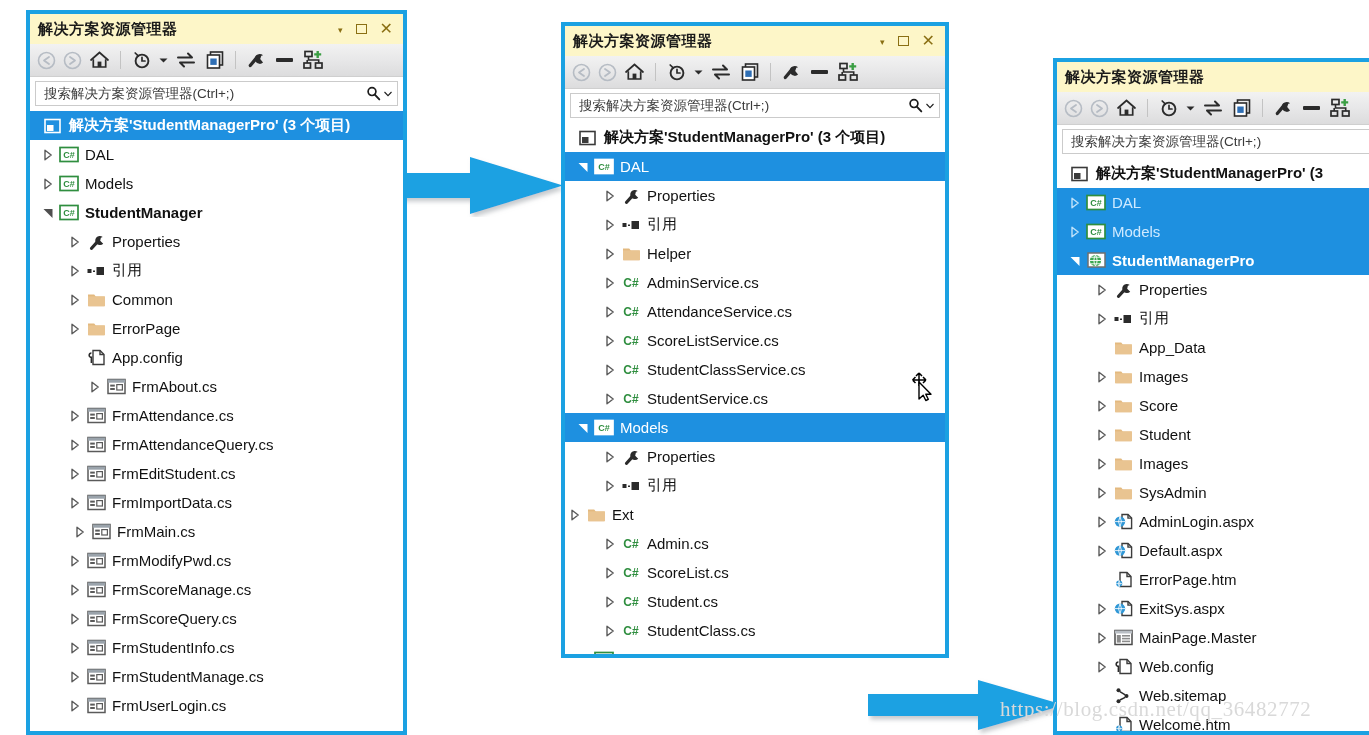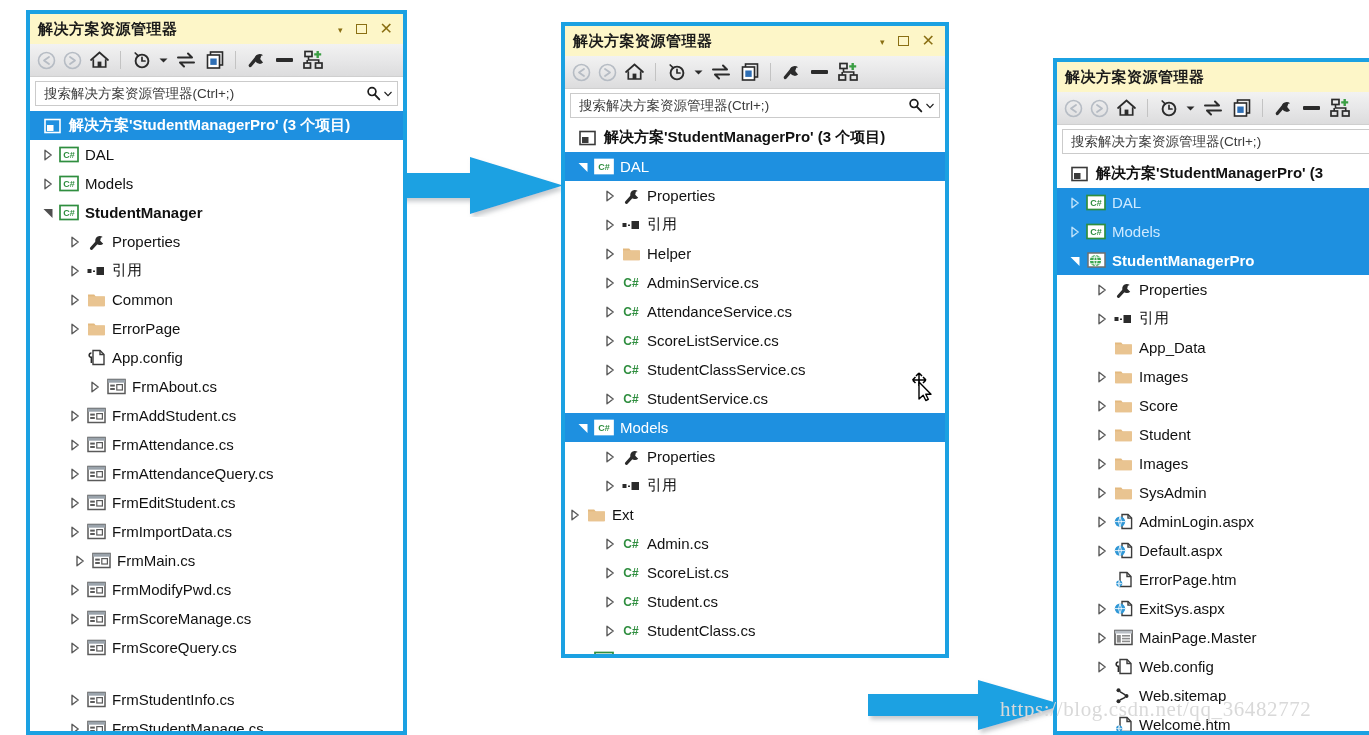--- a/index.html
+++ b/index.html
@@ -375,159 +375,142 @@
             </span>
             <span class="ico">
               <svg width="19" height="17" viewBox="0 0 19 17">
                 <rect x="1" y="1.5" width="17" height="14" fill="#ffffff" stroke="#5a5a5a" stroke-width="1.5"></rect>
                 <rect x="1" y="1.5" width="17" height="3.2" fill="#9aa3ab"></rect>
                 <rect x="3.2" y="6.6" width="4.6" height="2" fill="#5a5a5a"></rect>
                 <rect x="3.2" y="10" width="4.6" height="2" fill="#5a5a5a"></rect>
                 <rect x="9.8" y="6.6" width="5.6" height="5.4" fill="none" stroke="#5a5a5a" stroke-width="1.2"></rect>
               </svg>
             </span>
-            <span class="lbl">FrmAddStudent.cs</span>
+            <span class="lbl">FrmAttendance.cs</span>
           </div>
           <div class="row" style="padding-left: 35px;">
             <span class="exp">
               <svg width="10" height="12" viewBox="0 0 10 12">
                 <path d="M2 1.2 L8.2 6 L2 10.8 Z" fill="none" stroke="#5b5b5b" stroke-width="1.4" stroke-linejoin="round"></path>
               </svg>
             </span>
             <span class="ico">
               <svg width="19" height="17" viewBox="0 0 19 17">
                 <rect x="1" y="1.5" width="17" height="14" fill="#ffffff" stroke="#5a5a5a" stroke-width="1.5"></rect>
                 <rect x="1" y="1.5" width="17" height="3.2" fill="#9aa3ab"></rect>
                 <rect x="3.2" y="6.6" width="4.6" height="2" fill="#5a5a5a"></rect>
                 <rect x="3.2" y="10" width="4.6" height="2" fill="#5a5a5a"></rect>
                 <rect x="9.8" y="6.6" width="5.6" height="5.4" fill="none" stroke="#5a5a5a" stroke-width="1.2"></rect>
               </svg>
             </span>
-            <span class="lbl">FrmAttendance.cs</span>
+            <span class="lbl">FrmAttendanceQuery.cs</span>
           </div>
           <div class="row" style="padding-left: 35px;">
             <span class="exp">
               <svg width="10" height="12" viewBox="0 0 10 12">
                 <path d="M2 1.2 L8.2 6 L2 10.8 Z" fill="none" stroke="#5b5b5b" stroke-width="1.4" stroke-linejoin="round"></path>
               </svg>
             </span>
             <span class="ico">
               <svg width="19" height="17" viewBox="0 0 19 17">
                 <rect x="1" y="1.5" width="17" height="14" fill="#ffffff" stroke="#5a5a5a" stroke-width="1.5"></rect>
                 <rect x="1" y="1.5" width="17" height="3.2" fill="#9aa3ab"></rect>
                 <rect x="3.2" y="6.6" width="4.6" height="2" fill="#5a5a5a"></rect>
                 <rect x="3.2" y="10" width="4.6" height="2" fill="#5a5a5a"></rect>
                 <rect x="9.8" y="6.6" width="5.6" height="5.4" fill="none" stroke="#5a5a5a" stroke-width="1.2"></rect>
               </svg>
             </span>
-            <span class="lbl">FrmAttendanceQuery.cs</span>
+            <span class="lbl">FrmEditStudent.cs</span>
           </div>
           <div class="row" style="padding-left: 35px;">
             <span class="exp">
               <svg width="10" height="12" viewBox="0 0 10 12">
                 <path d="M2 1.2 L8.2 6 L2 10.8 Z" fill="none" stroke="#5b5b5b" stroke-width="1.4" stroke-linejoin="round"></path>
               </svg>
             </span>
             <span class="ico">
               <svg width="19" height="17" viewBox="0 0 19 17">
                 <rect x="1" y="1.5" width="17" height="14" fill="#ffffff" stroke="#5a5a5a" stroke-width="1.5"></rect>
                 <rect x="1" y="1.5" width="17" height="3.2" fill="#9aa3ab"></rect>
                 <rect x="3.2" y="6.6" width="4.6" height="2" fill="#5a5a5a"></rect>
                 <rect x="3.2" y="10" width="4.6" height="2" fill="#5a5a5a"></rect>
                 <rect x="9.8" y="6.6" width="5.6" height="5.4" fill="none" stroke="#5a5a5a" stroke-width="1.2"></rect>
               </svg>
             </span>
-            <span class="lbl">FrmEditStudent.cs</span>
-          </div>
-          <div class="row" style="padding-left: 35px;">
+            <span class="lbl">FrmImportData.cs</span>
+          </div>
+          <div class="row" style="padding-left: 40px;">
             <span class="exp">
               <svg width="10" height="12" viewBox="0 0 10 12">
                 <path d="M2 1.2 L8.2 6 L2 10.8 Z" fill="none" stroke="#5b5b5b" stroke-width="1.4" stroke-linejoin="round"></path>
               </svg>
             </span>
             <span class="ico">
               <svg width="19" height="17" viewBox="0 0 19 17">
                 <rect x="1" y="1.5" width="17" height="14" fill="#ffffff" stroke="#5a5a5a" stroke-width="1.5"></rect>
                 <rect x="1" y="1.5" width="17" height="3.2" fill="#9aa3ab"></rect>
                 <rect x="3.2" y="6.6" width="4.6" height="2" fill="#5a5a5a"></rect>
                 <rect x="3.2" y="10" width="4.6" height="2" fill="#5a5a5a"></rect>
                 <rect x="9.8" y="6.6" width="5.6" height="5.4" fill="none" stroke="#5a5a5a" stroke-width="1.2"></rect>
               </svg>
             </span>
-            <span class="lbl">FrmImportData.cs</span>
-          </div>
-          <div class="row" style="padding-left: 40px;">
+            <span class="lbl">FrmMain.cs</span>
+          </div>
+          <div class="row" style="padding-left: 35px;">
             <span class="exp">
               <svg width="10" height="12" viewBox="0 0 10 12">
                 <path d="M2 1.2 L8.2 6 L2 10.8 Z" fill="none" stroke="#5b5b5b" stroke-width="1.4" stroke-linejoin="round"></path>
               </svg>
             </span>
             <span class="ico">
               <svg width="19" height="17" viewBox="0 0 19 17">
                 <rect x="1" y="1.5" width="17" height="14" fill="#ffffff" stroke="#5a5a5a" stroke-width="1.5"></rect>
                 <rect x="1" y="1.5" width="17" height="3.2" fill="#9aa3ab"></rect>
                 <rect x="3.2" y="6.6" width="4.6" height="2" fill="#5a5a5a"></rect>
                 <rect x="3.2" y="10" width="4.6" height="2" fill="#5a5a5a"></rect>
                 <rect x="9.8" y="6.6" width="5.6" height="5.4" fill="none" stroke="#5a5a5a" stroke-width="1.2"></rect>
               </svg>
             </span>
-            <span class="lbl">FrmMain.cs</span>
+            <span class="lbl">FrmModifyPwd.cs</span>
           </div>
           <div class="row" style="padding-left: 35px;">
             <span class="exp">
               <svg width="10" height="12" viewBox="0 0 10 12">
                 <path d="M2 1.2 L8.2 6 L2 10.8 Z" fill="none" stroke="#5b5b5b" stroke-width="1.4" stroke-linejoin="round"></path>
               </svg>
             </span>
             <span class="ico">
               <svg width="19" height="17" viewBox="0 0 19 17">
                 <rect x="1" y="1.5" width="17" height="14" fill="#ffffff" stroke="#5a5a5a" stroke-width="1.5"></rect>
                 <rect x="1" y="1.5" width="17" height="3.2" fill="#9aa3ab"></rect>
                 <rect x="3.2" y="6.6" width="4.6" height="2" fill="#5a5a5a"></rect>
                 <rect x="3.2" y="10" width="4.6" height="2" fill="#5a5a5a"></rect>
                 <rect x="9.8" y="6.6" width="5.6" height="5.4" fill="none" stroke="#5a5a5a" stroke-width="1.2"></rect>
               </svg>
             </span>
-            <span class="lbl">FrmModifyPwd.cs</span>
+            <span class="lbl">FrmScoreManage.cs</span>
           </div>
           <div class="row" style="padding-left: 35px;">
             <span class="exp">
               <svg width="10" height="12" viewBox="0 0 10 12">
                 <path d="M2 1.2 L8.2 6 L2 10.8 Z" fill="none" stroke="#5b5b5b" stroke-width="1.4" stroke-linejoin="round"></path>
               </svg>
             </span>
             <span class="ico">
               <svg width="19" height="17" viewBox="0 0 19 17">
                 <rect x="1" y="1.5" width="17" height="14" fill="#ffffff" stroke="#5a5a5a" stroke-width="1.5"></rect>
                 <rect x="1" y="1.5" width="17" height="3.2" fill="#9aa3ab"></rect>
                 <rect x="3.2" y="6.6" width="4.6" height="2" fill="#5a5a5a"></rect>
                 <rect x="3.2" y="10" width="4.6" height="2" fill="#5a5a5a"></rect>
                 <rect x="9.8" y="6.6" width="5.6" height="5.4" fill="none" stroke="#5a5a5a" stroke-width="1.2"></rect>
               </svg>
             </span>
-            <span class="lbl">FrmScoreManage.cs</span>
-          </div>
-          <div class="row" style="padding-left: 35px;">
-            <span class="exp">
-              <svg width="10" height="12" viewBox="0 0 10 12">
-                <path d="M2 1.2 L8.2 6 L2 10.8 Z" fill="none" stroke="#5b5b5b" stroke-width="1.4" stroke-linejoin="round"></path>
-              </svg>
-            </span>
-            <span class="ico">
-              <svg width="19" height="17" viewBox="0 0 19 17">
-                <rect x="1" y="1.5" width="17" height="14" fill="#ffffff" stroke="#5a5a5a" stroke-width="1.5"></rect>
-                <rect x="1" y="1.5" width="17" height="3.2" fill="#9aa3ab"></rect>
-                <rect x="3.2" y="6.6" width="4.6" height="2" fill="#5a5a5a"></rect>
-                <rect x="3.2" y="10" width="4.6" height="2" fill="#5a5a5a"></rect>
-                <rect x="9.8" y="6.6" width="5.6" height="5.4" fill="none" stroke="#5a5a5a" stroke-width="1.2"></rect>
-              </svg>
-            </span>
             <span class="lbl">FrmScoreQuery.cs</span>
           </div>
-          <div class="row" style="padding-left: 35px; margin-top: 23px;">
+          <div class="row" style="padding-left: 35px;">
             <span class="exp">
               <svg width="10" height="12" viewBox="0 0 10 12">
                 <path d="M2 1.2 L8.2 6 L2 10.8 Z" fill="none" stroke="#5b5b5b" stroke-width="1.4" stroke-linejoin="round"></path>
               </svg>
             </span>
             <span class="ico">
               <svg width="19" height="17" viewBox="0 0 19 17">
                 <rect x="1" y="1.5" width="17" height="14" fill="#ffffff" stroke="#5a5a5a" stroke-width="1.5"></rect>
                 <rect x="1" y="1.5" width="17" height="3.2" fill="#9aa3ab"></rect>
                 <rect x="3.2" y="6.6" width="4.6" height="2" fill="#5a5a5a"></rect>

